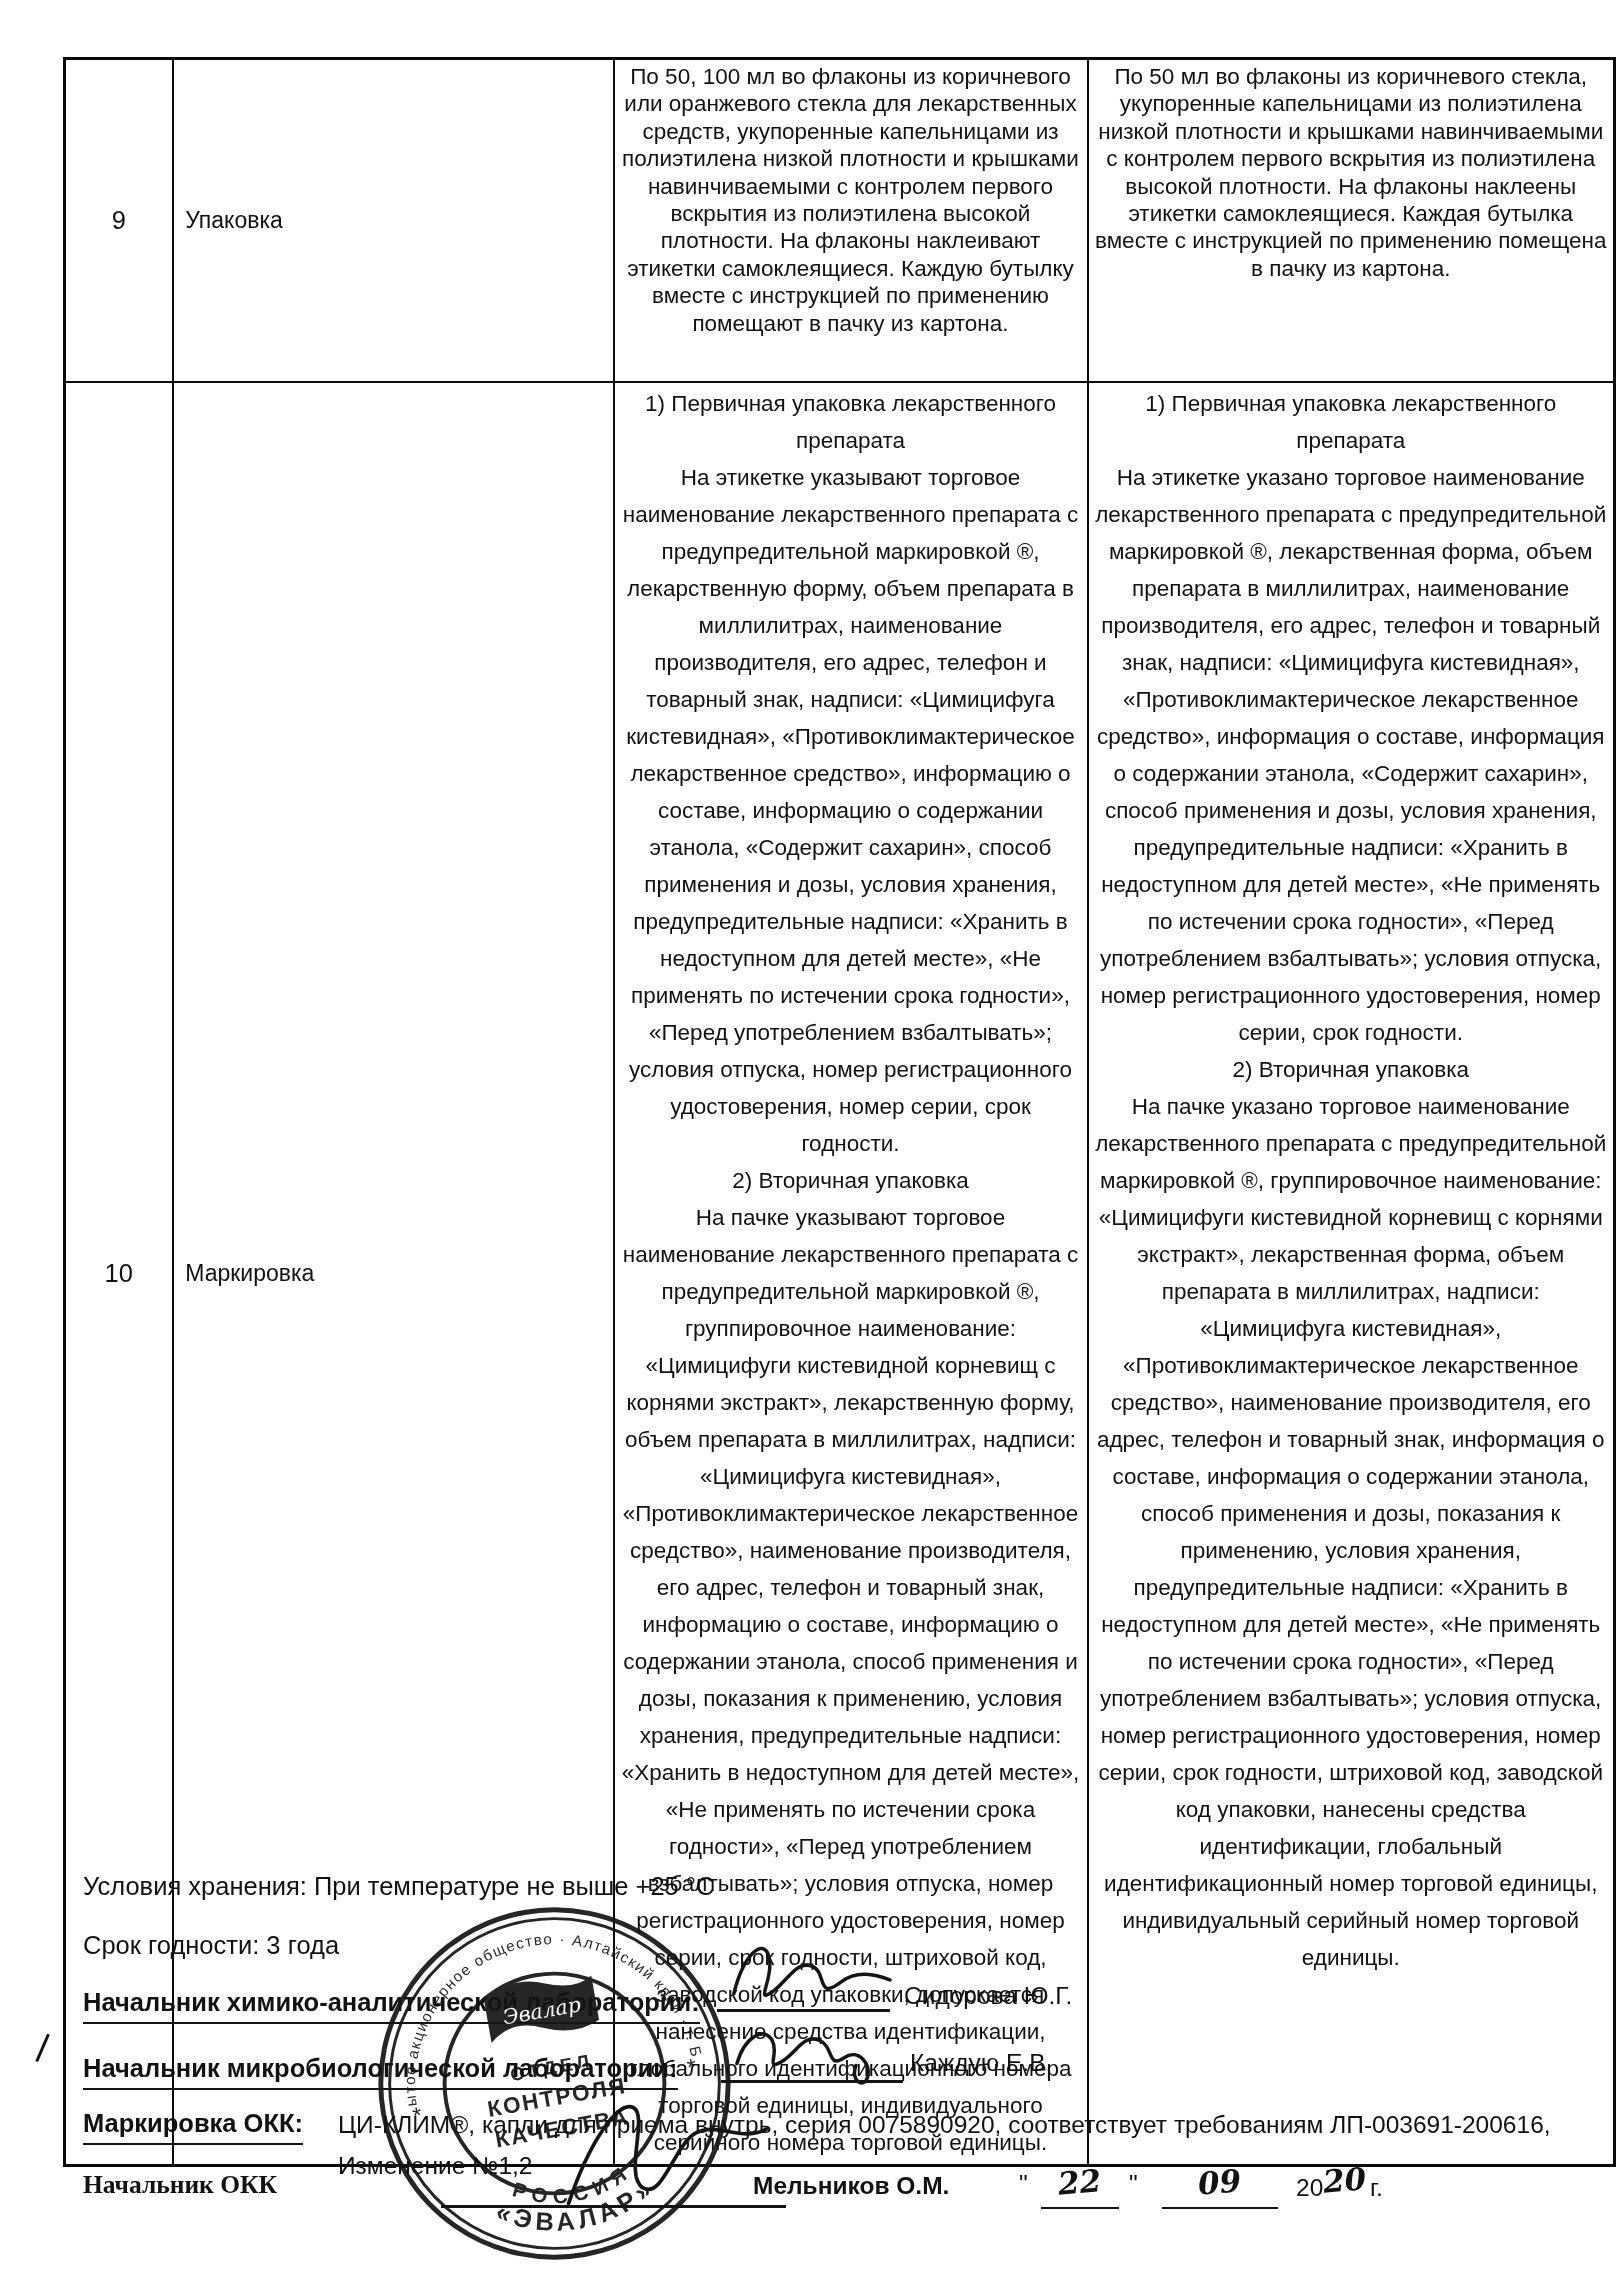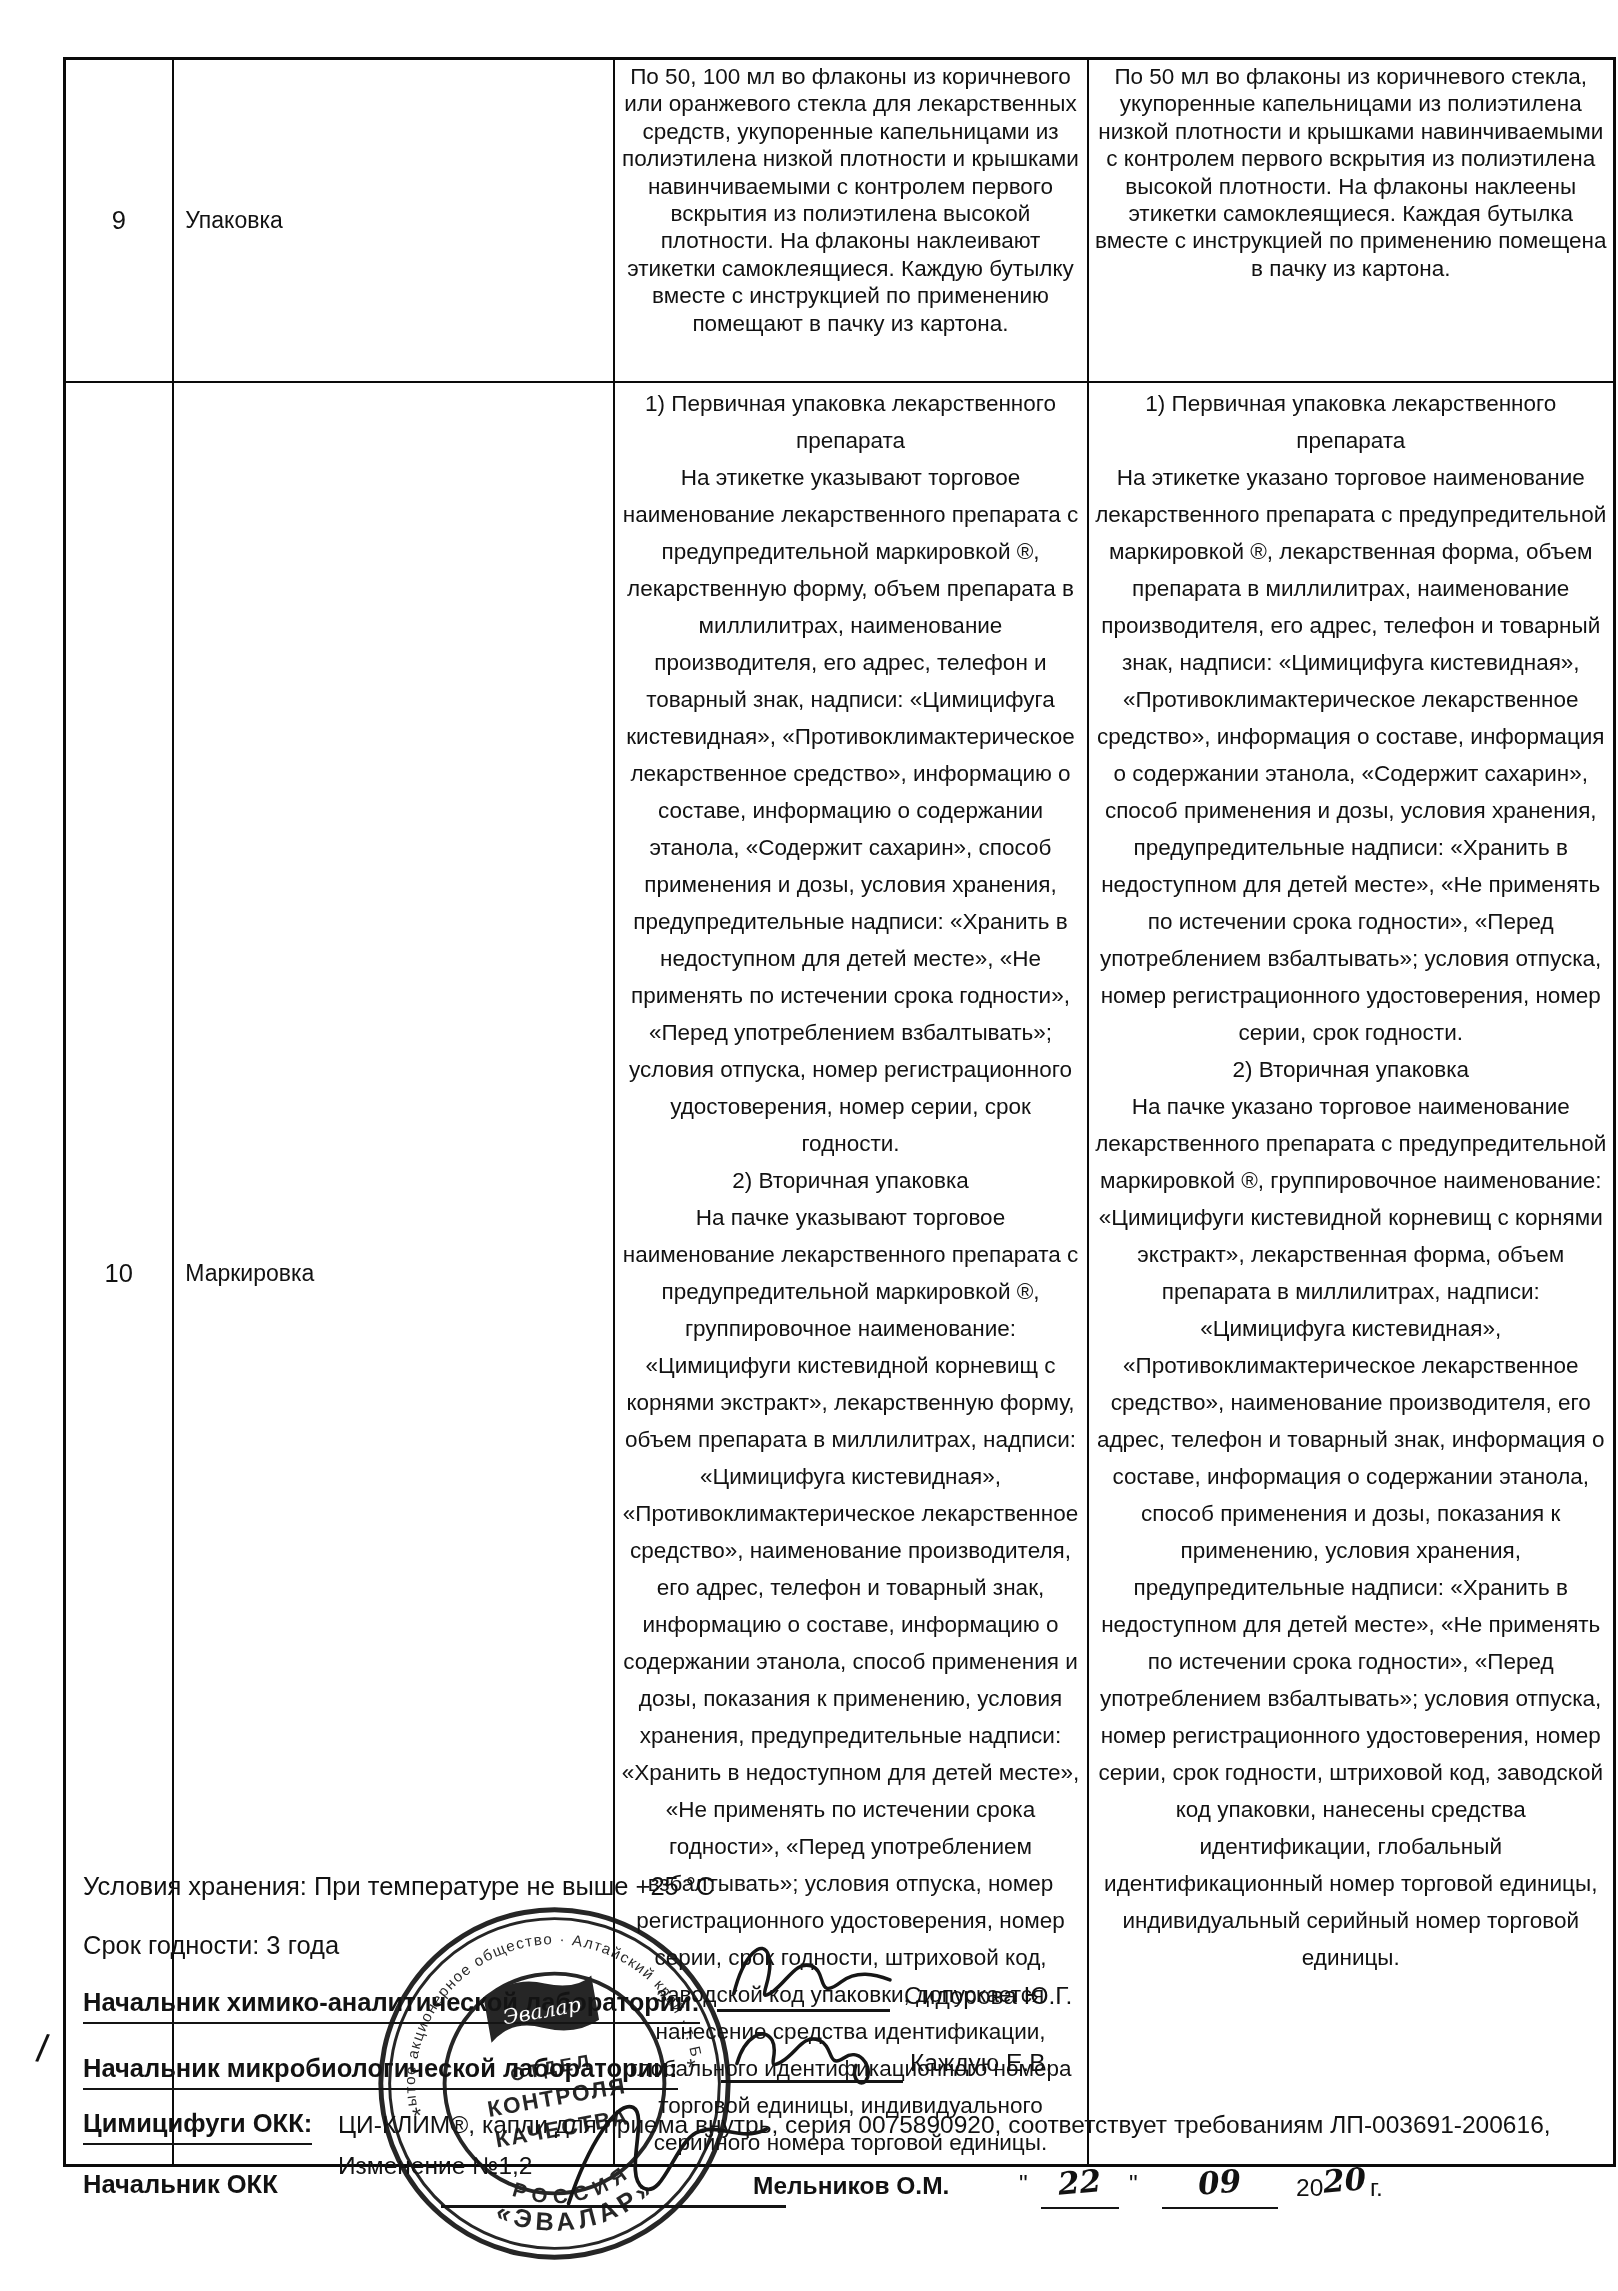--- a/index.html
+++ b/index.html
@@ -91,25 +91,25 @@
   <div class="abs sigline" style="left:717px;top:2009px;width:173px;"></div>
   <div class="abs name" style="left:904px;top:1982px;">Сидорова Ю.Г.</div>
 
   <div class="abs lbl" style="left:83px;top:2054px;">Начальник микробиологической лаборатории:</div>
   <svg class="abs" style="left:725px;top:2007px;" width="176" height="78" viewBox="0 0 180 80">
     <path d="M12,58 C20,30 40,20 48,34 C56,48 40,66 58,56 C74,46 80,28 96,34 C112,40 104,64 122,52 C136,42 150,58 146,72 C142,84 128,76 134,60" fill="none" stroke="#161616" stroke-width="3.6" stroke-linecap="round"></path>
   </svg>
   <div class="abs sigline" style="left:721px;top:2080px;width:182px;"></div>
   <div class="abs name" style="left:910px;top:2049px;">Каждую Е.В.</div>
 
-  <div class="abs lbl" style="left:83px;top:2109px;">Цимицифуги ОКК:</div>
+  <div class="abs lbl" style="left:83px;top:2109px;">Маркировка ОКК:</div>
   <div class="abs name" style="left:338px;top:2111px;white-space:nowrap;">ЦИ-КЛИМ®, капли для приема внутрь, серия 0075890920, соответствует требованиям  ЛП-003691-200616,</div>
   <div class="abs name" style="left:338px;top:2152px;">Изменение №1,2</div>
 
-  <div class="abs txt bold" style="left:83px;top:2170px;">Начальник ОКК</div>
+  <div class="abs txt bold" style="left:83px;top:2170px;font-family:Liberation Serif, serif;">Начальник ОКК</div>
   <svg class="abs" style="left:549px;top:2086px;" width="235" height="137" viewBox="0 0 240 140">
     <path d="M20,120 C40,60 70,14 86,22 C102,30 76,92 96,104 C116,116 128,60 150,48 C172,36 196,58 222,44" fill="none" stroke="#161616" stroke-width="3.8" stroke-linecap="round"></path>
   </svg>
   <div class="abs sigline" style="left:441px;top:2205px;width:345px;"></div>
   <div class="abs name bold" style="left:753px;top:2172px;">Мельников О.М.</div>
 
   <span class="abs name" style="left:1019px;top:2170px;">"</span>
   <div class="abs dline" style="left:1041px;top:2164px;width:78px;height:43px;"><span class="hand">22</span></div>
   <span class="abs name" style="left:1129px;top:2170px;">"</span>
   <div class="abs dline" style="left:1162px;top:2164px;width:116px;height:43px;"><span class="hand">09</span></div>

